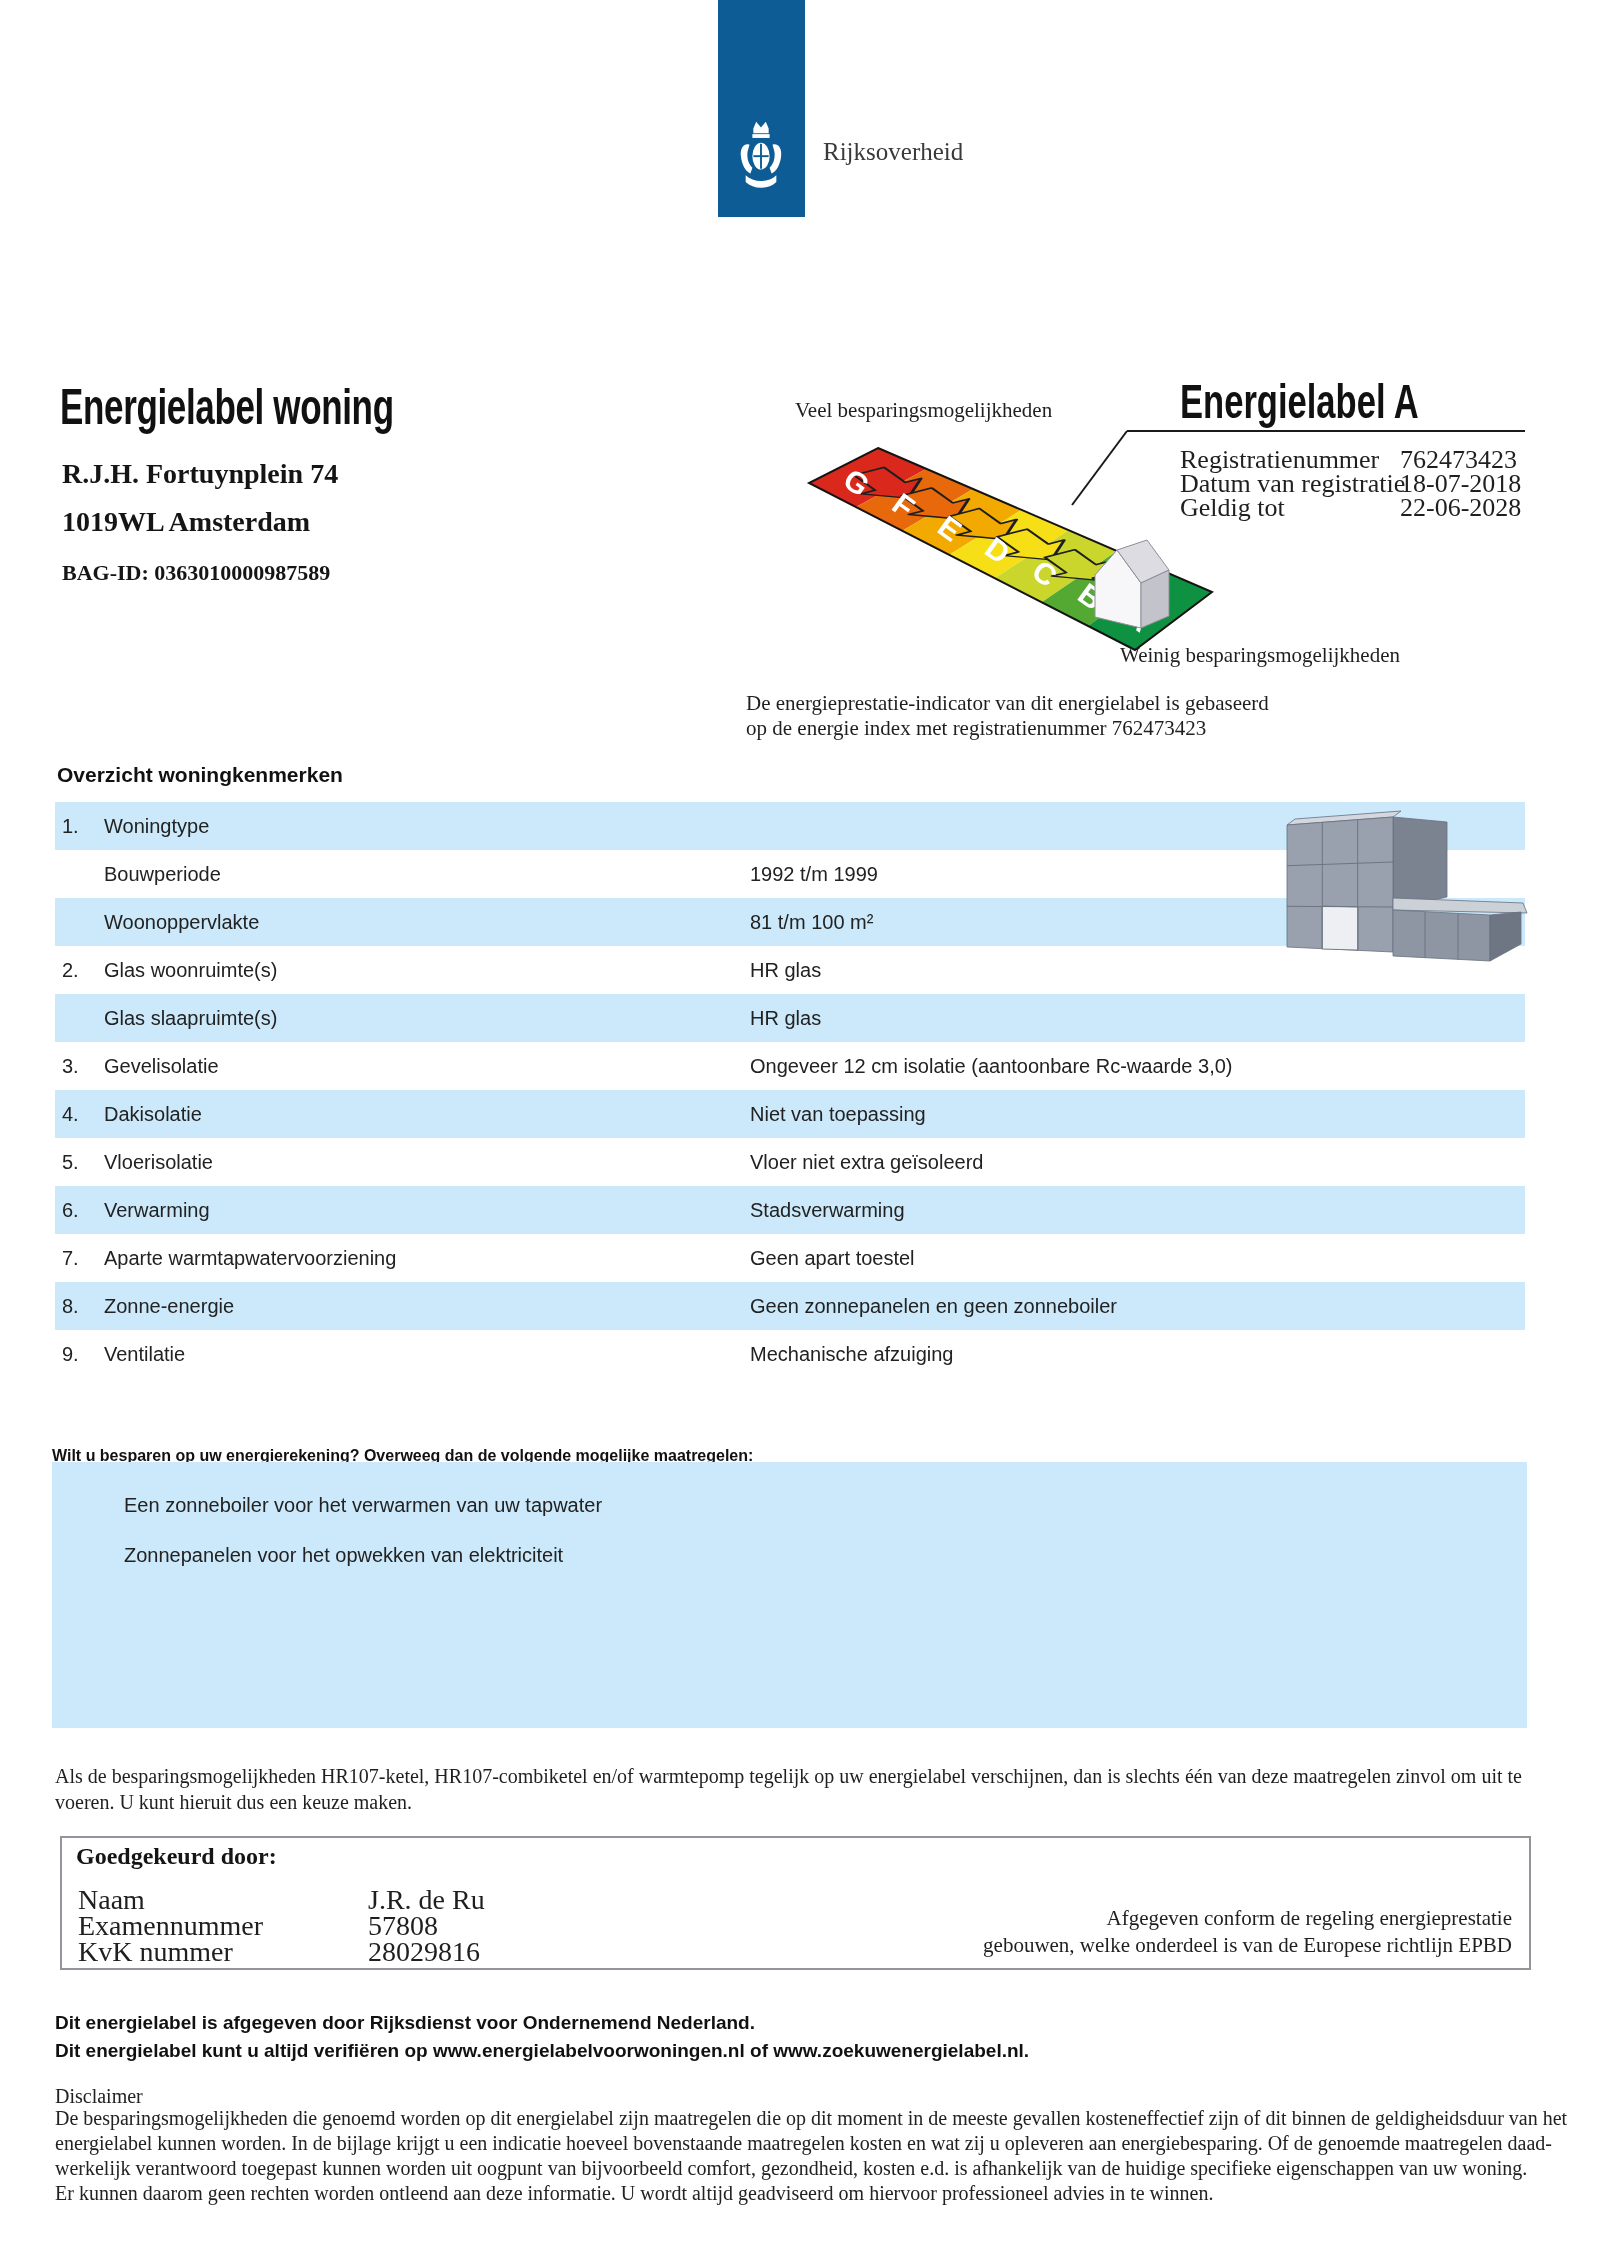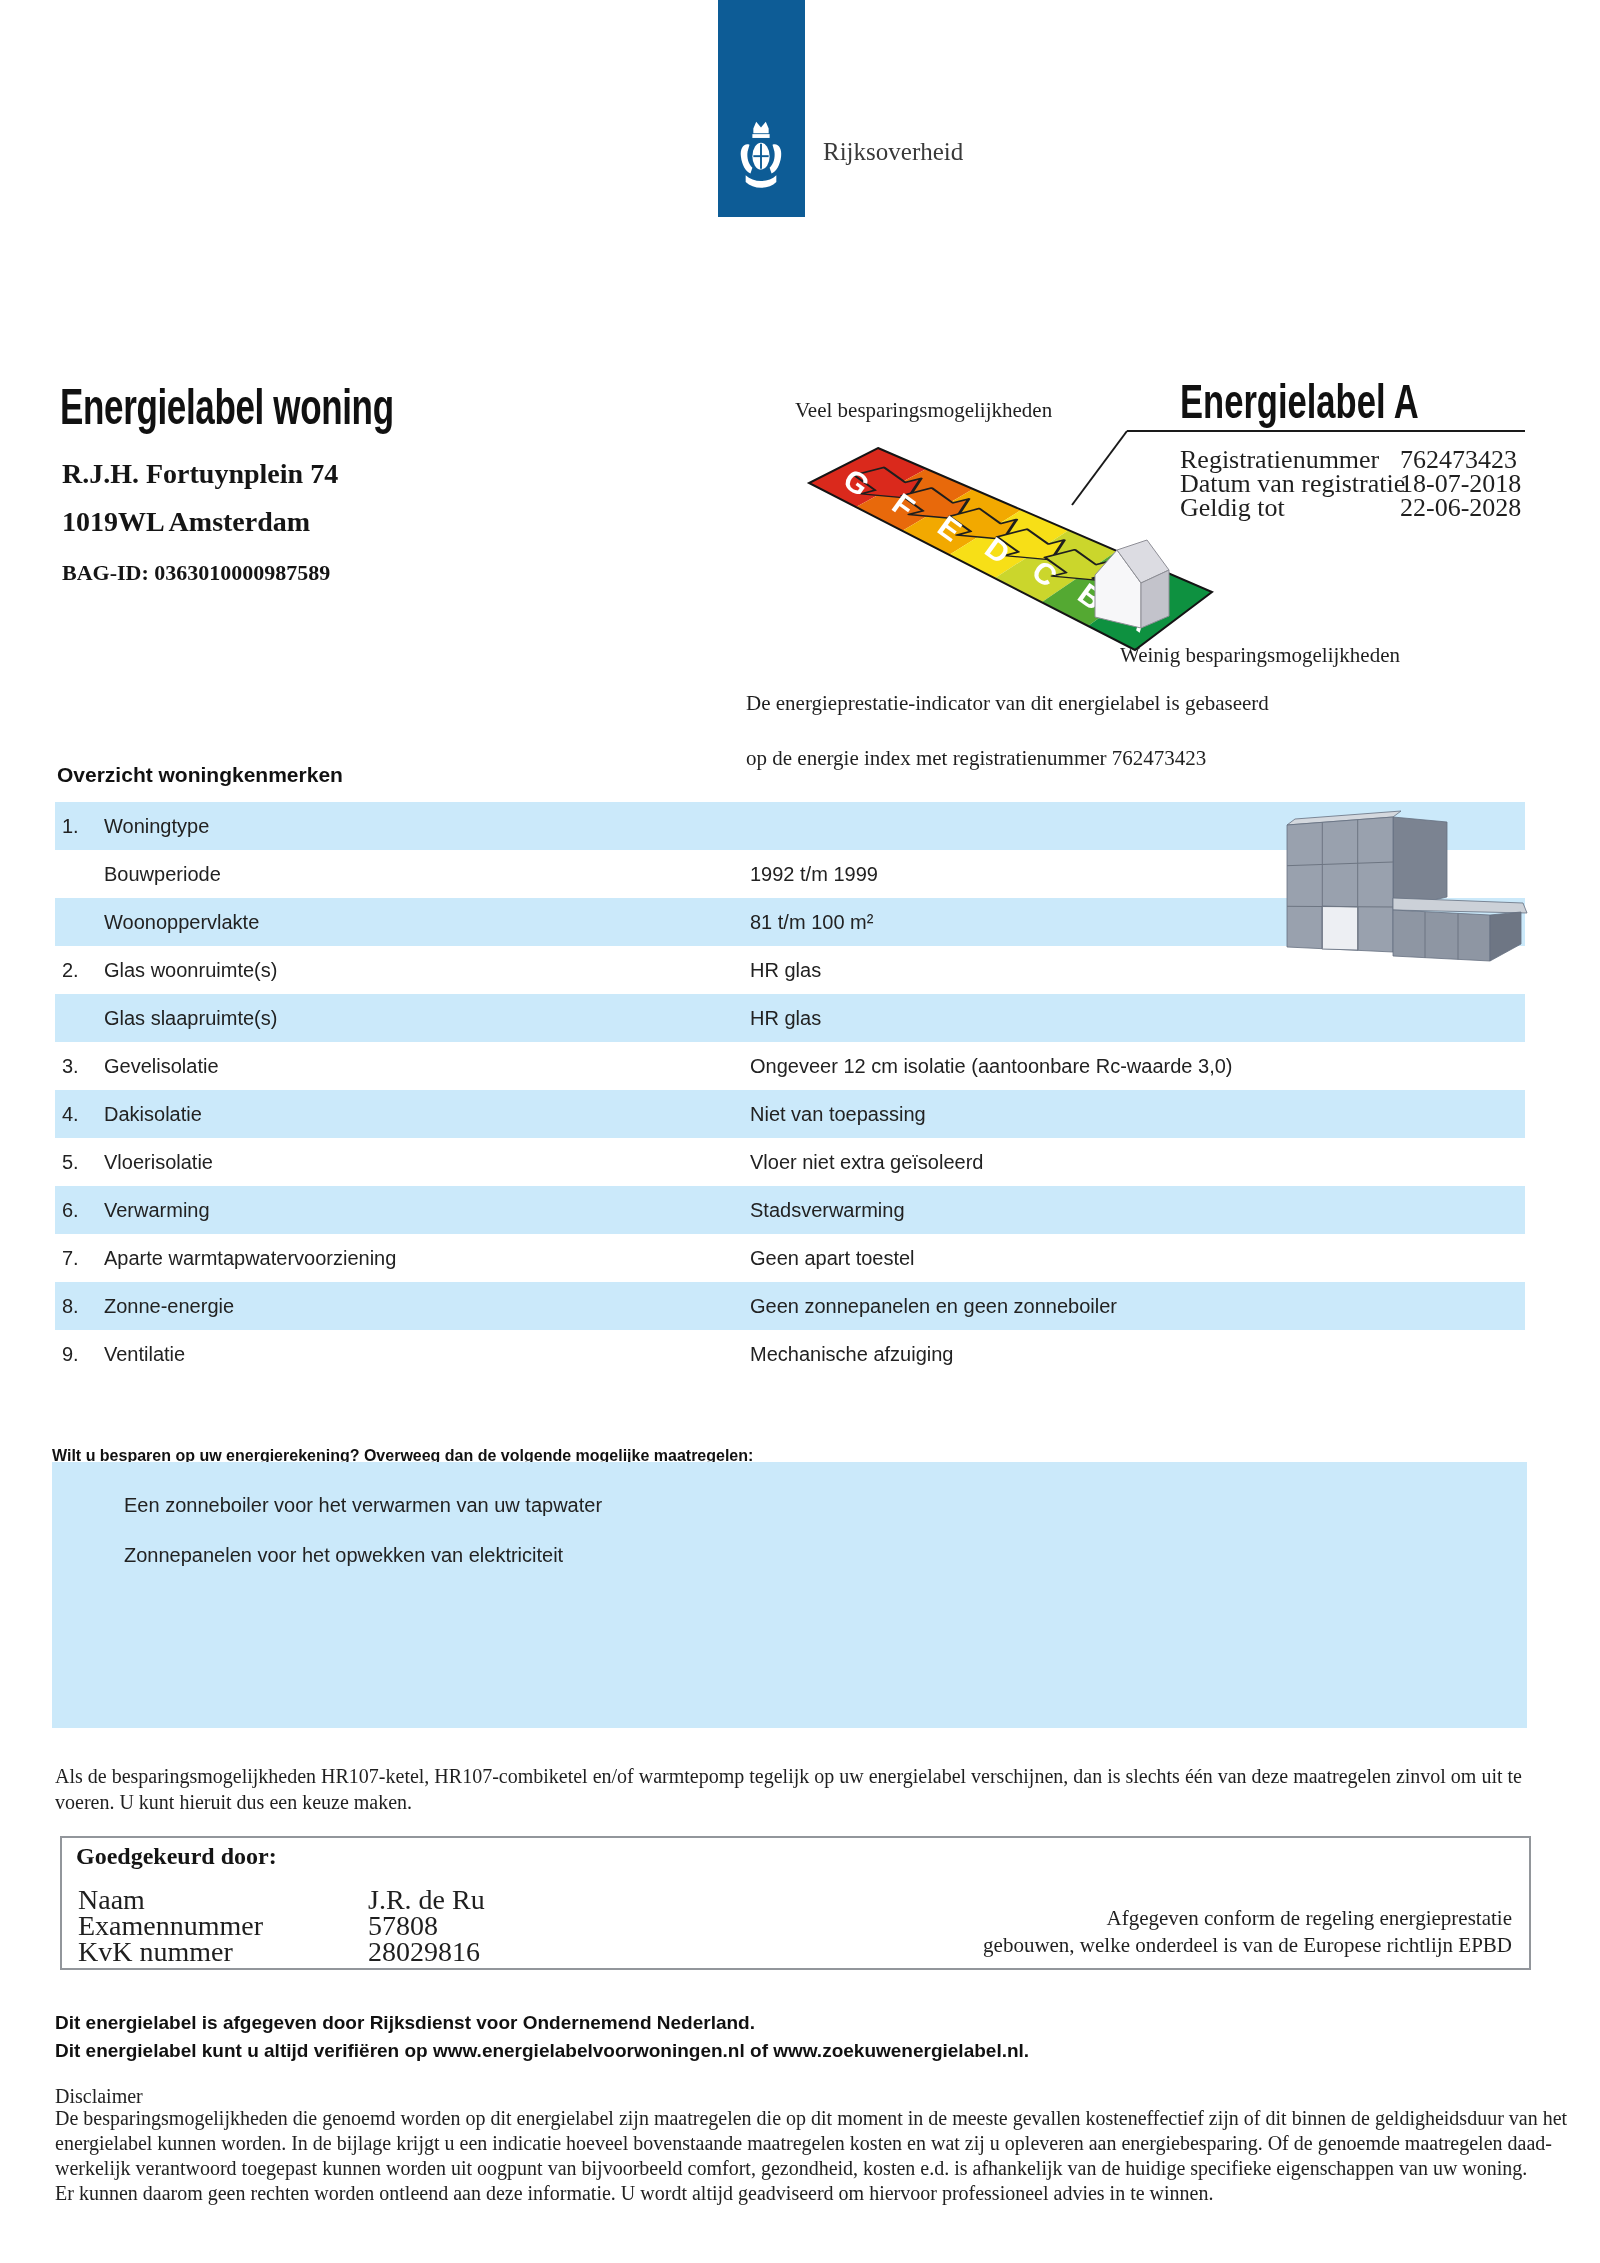--- a/index.html
+++ b/index.html
@@ -144,21 +144,21 @@
   <div class="abs reg-row serif" style="top:469px">
     <span>Datum van registratie</span>
     <span class="reg-value">18-07-2018</span>
   </div>
   <div class="abs reg-row serif" style="top:493px">
     <span>Geldig tot</span>
     <span class="reg-value">22-06-2028</span>
   </div>
 
   <div class="abs indicator-note serif" style="top:691px">De energieprestatie-indicator van dit energielabel is gebaseerd</div>
-  <div class="abs indicator-note serif" style="top:746px">op de energie index met registratienummer 762473423</div>
+  <div class="abs indicator-note serif" style="top:716px">op de energie index met registratienummer 762473423</div>
 
   <div class="abs section-heading">Overzicht woningkenmerken</div>
 
   <div class="abs trow shaded" style="top:802px">
     <span class="tnum">1.</span>
     <span class="tlabel">Woningtype</span>
   </div>
   <div class="abs trow" style="top:850px">
     <span class="tnum"></span>
     <span class="tlabel">Bouwperiode</span>

